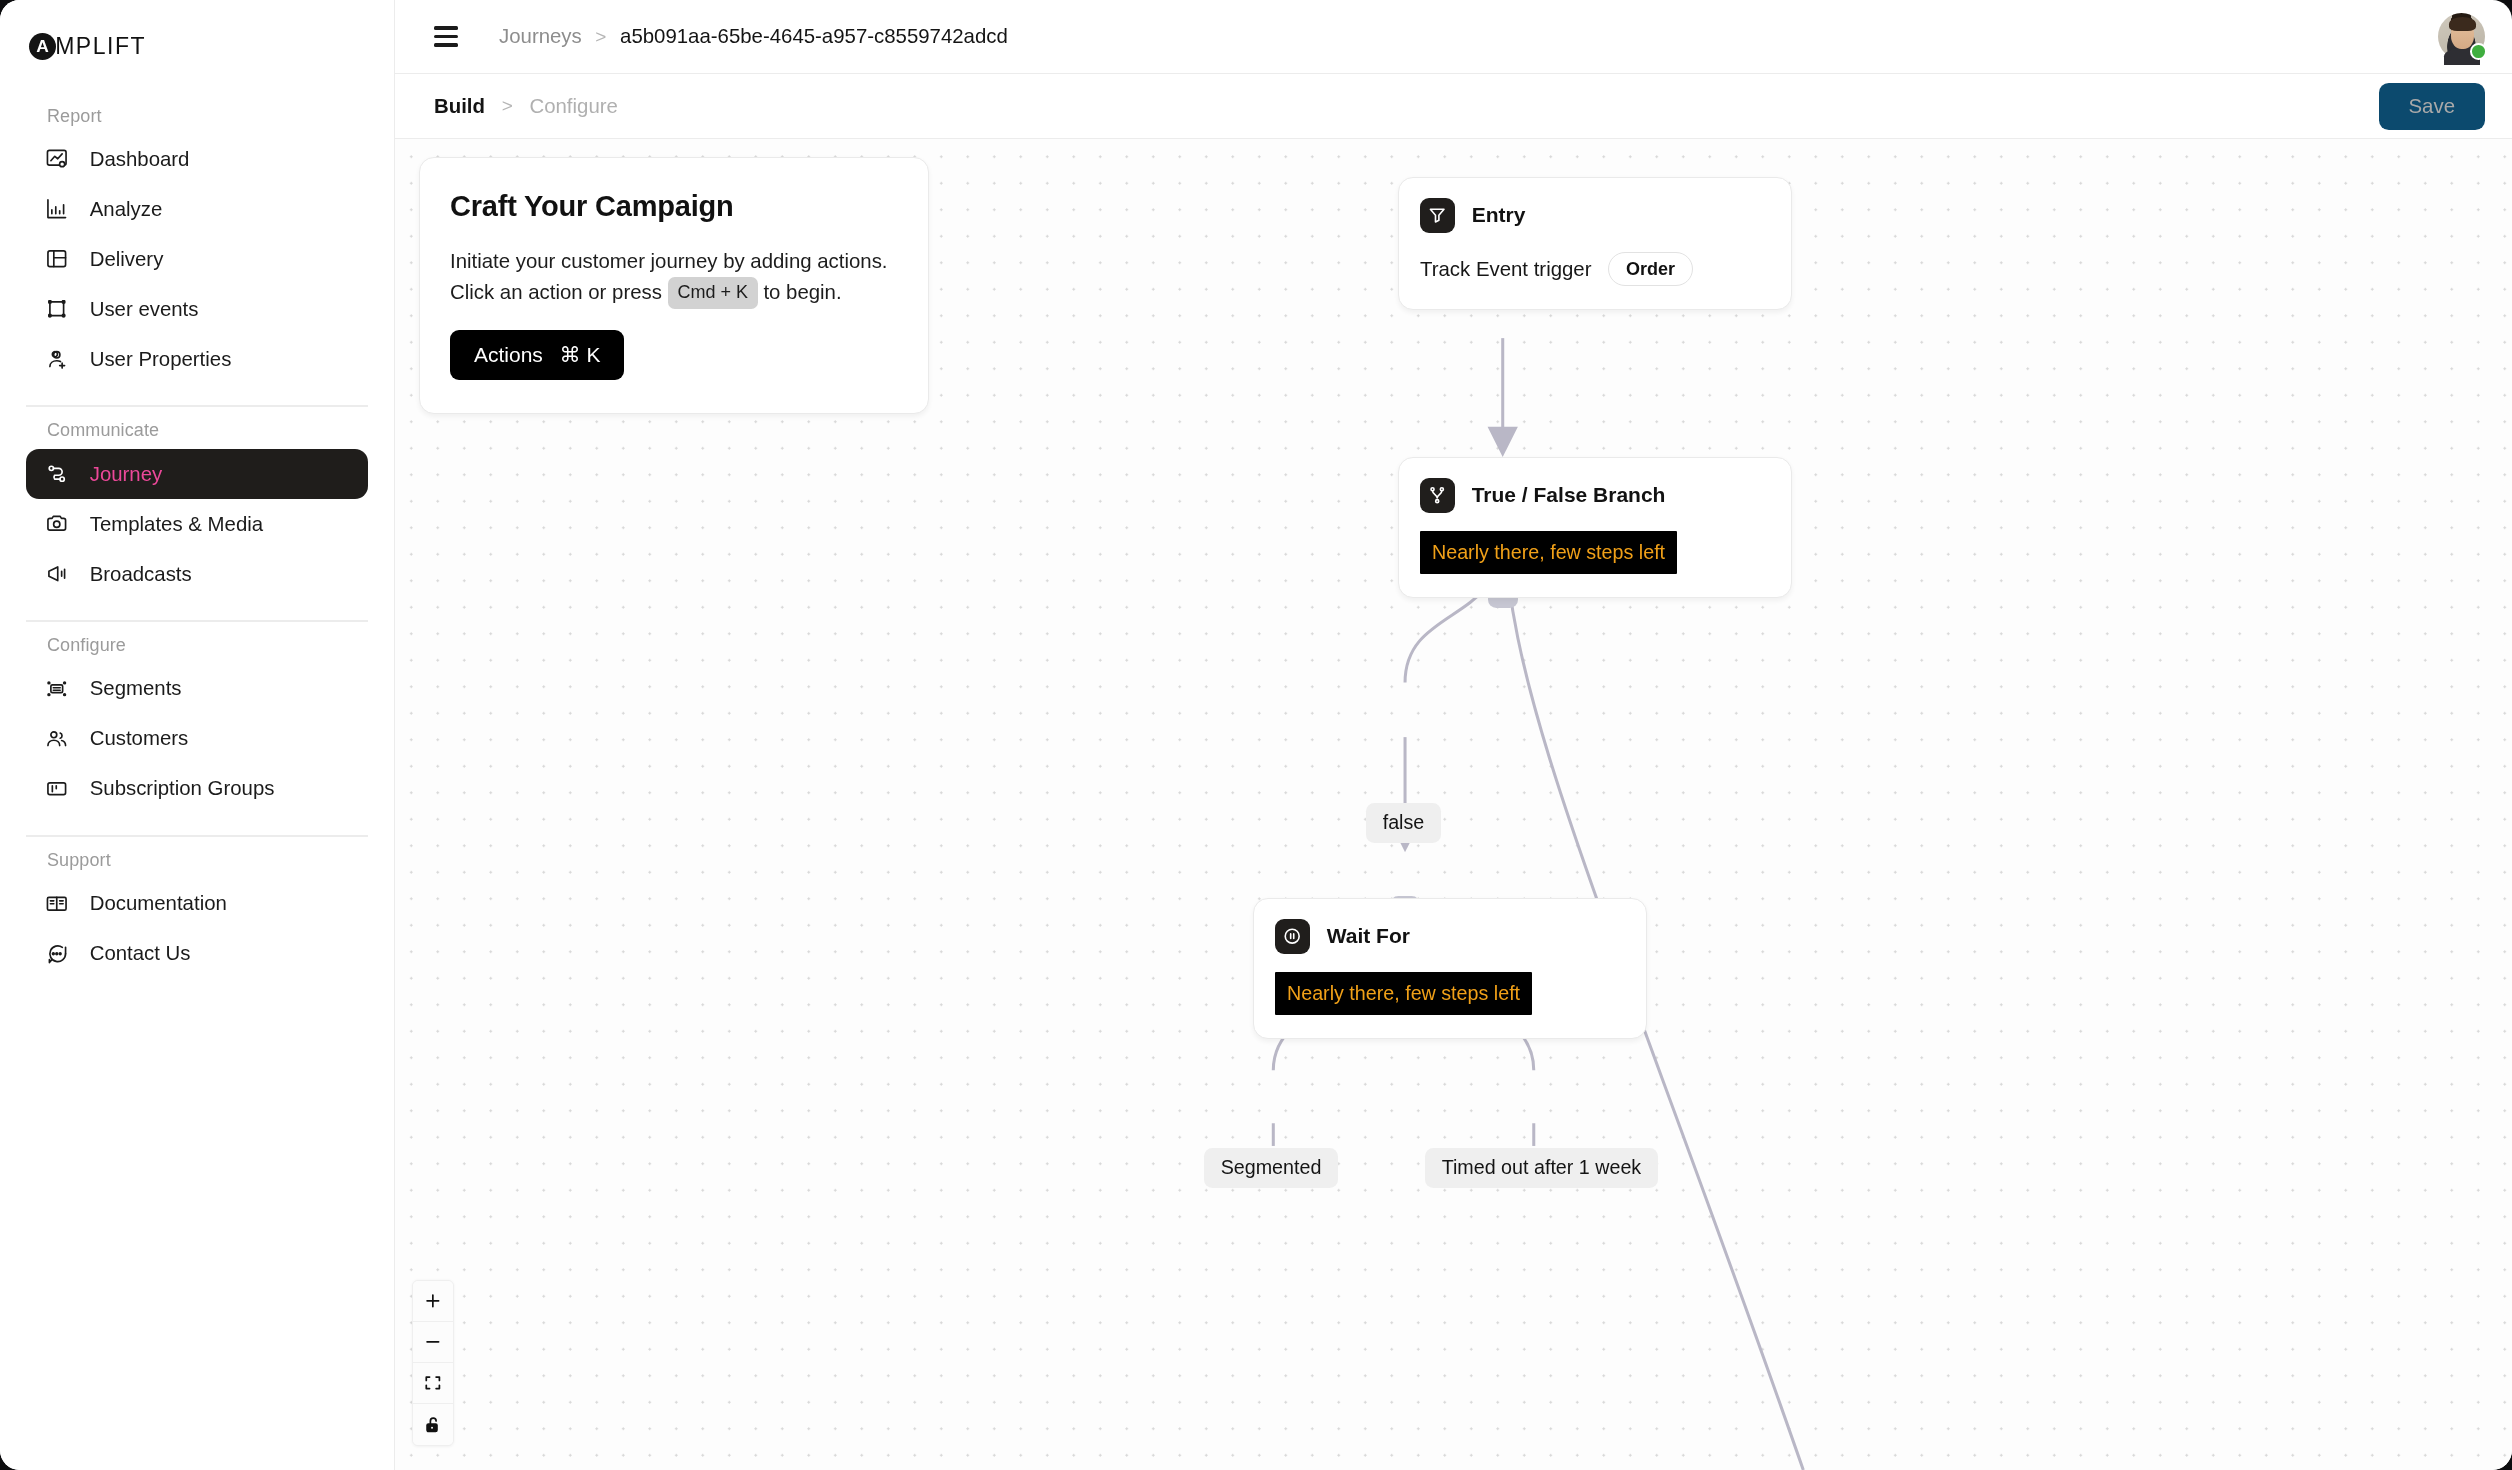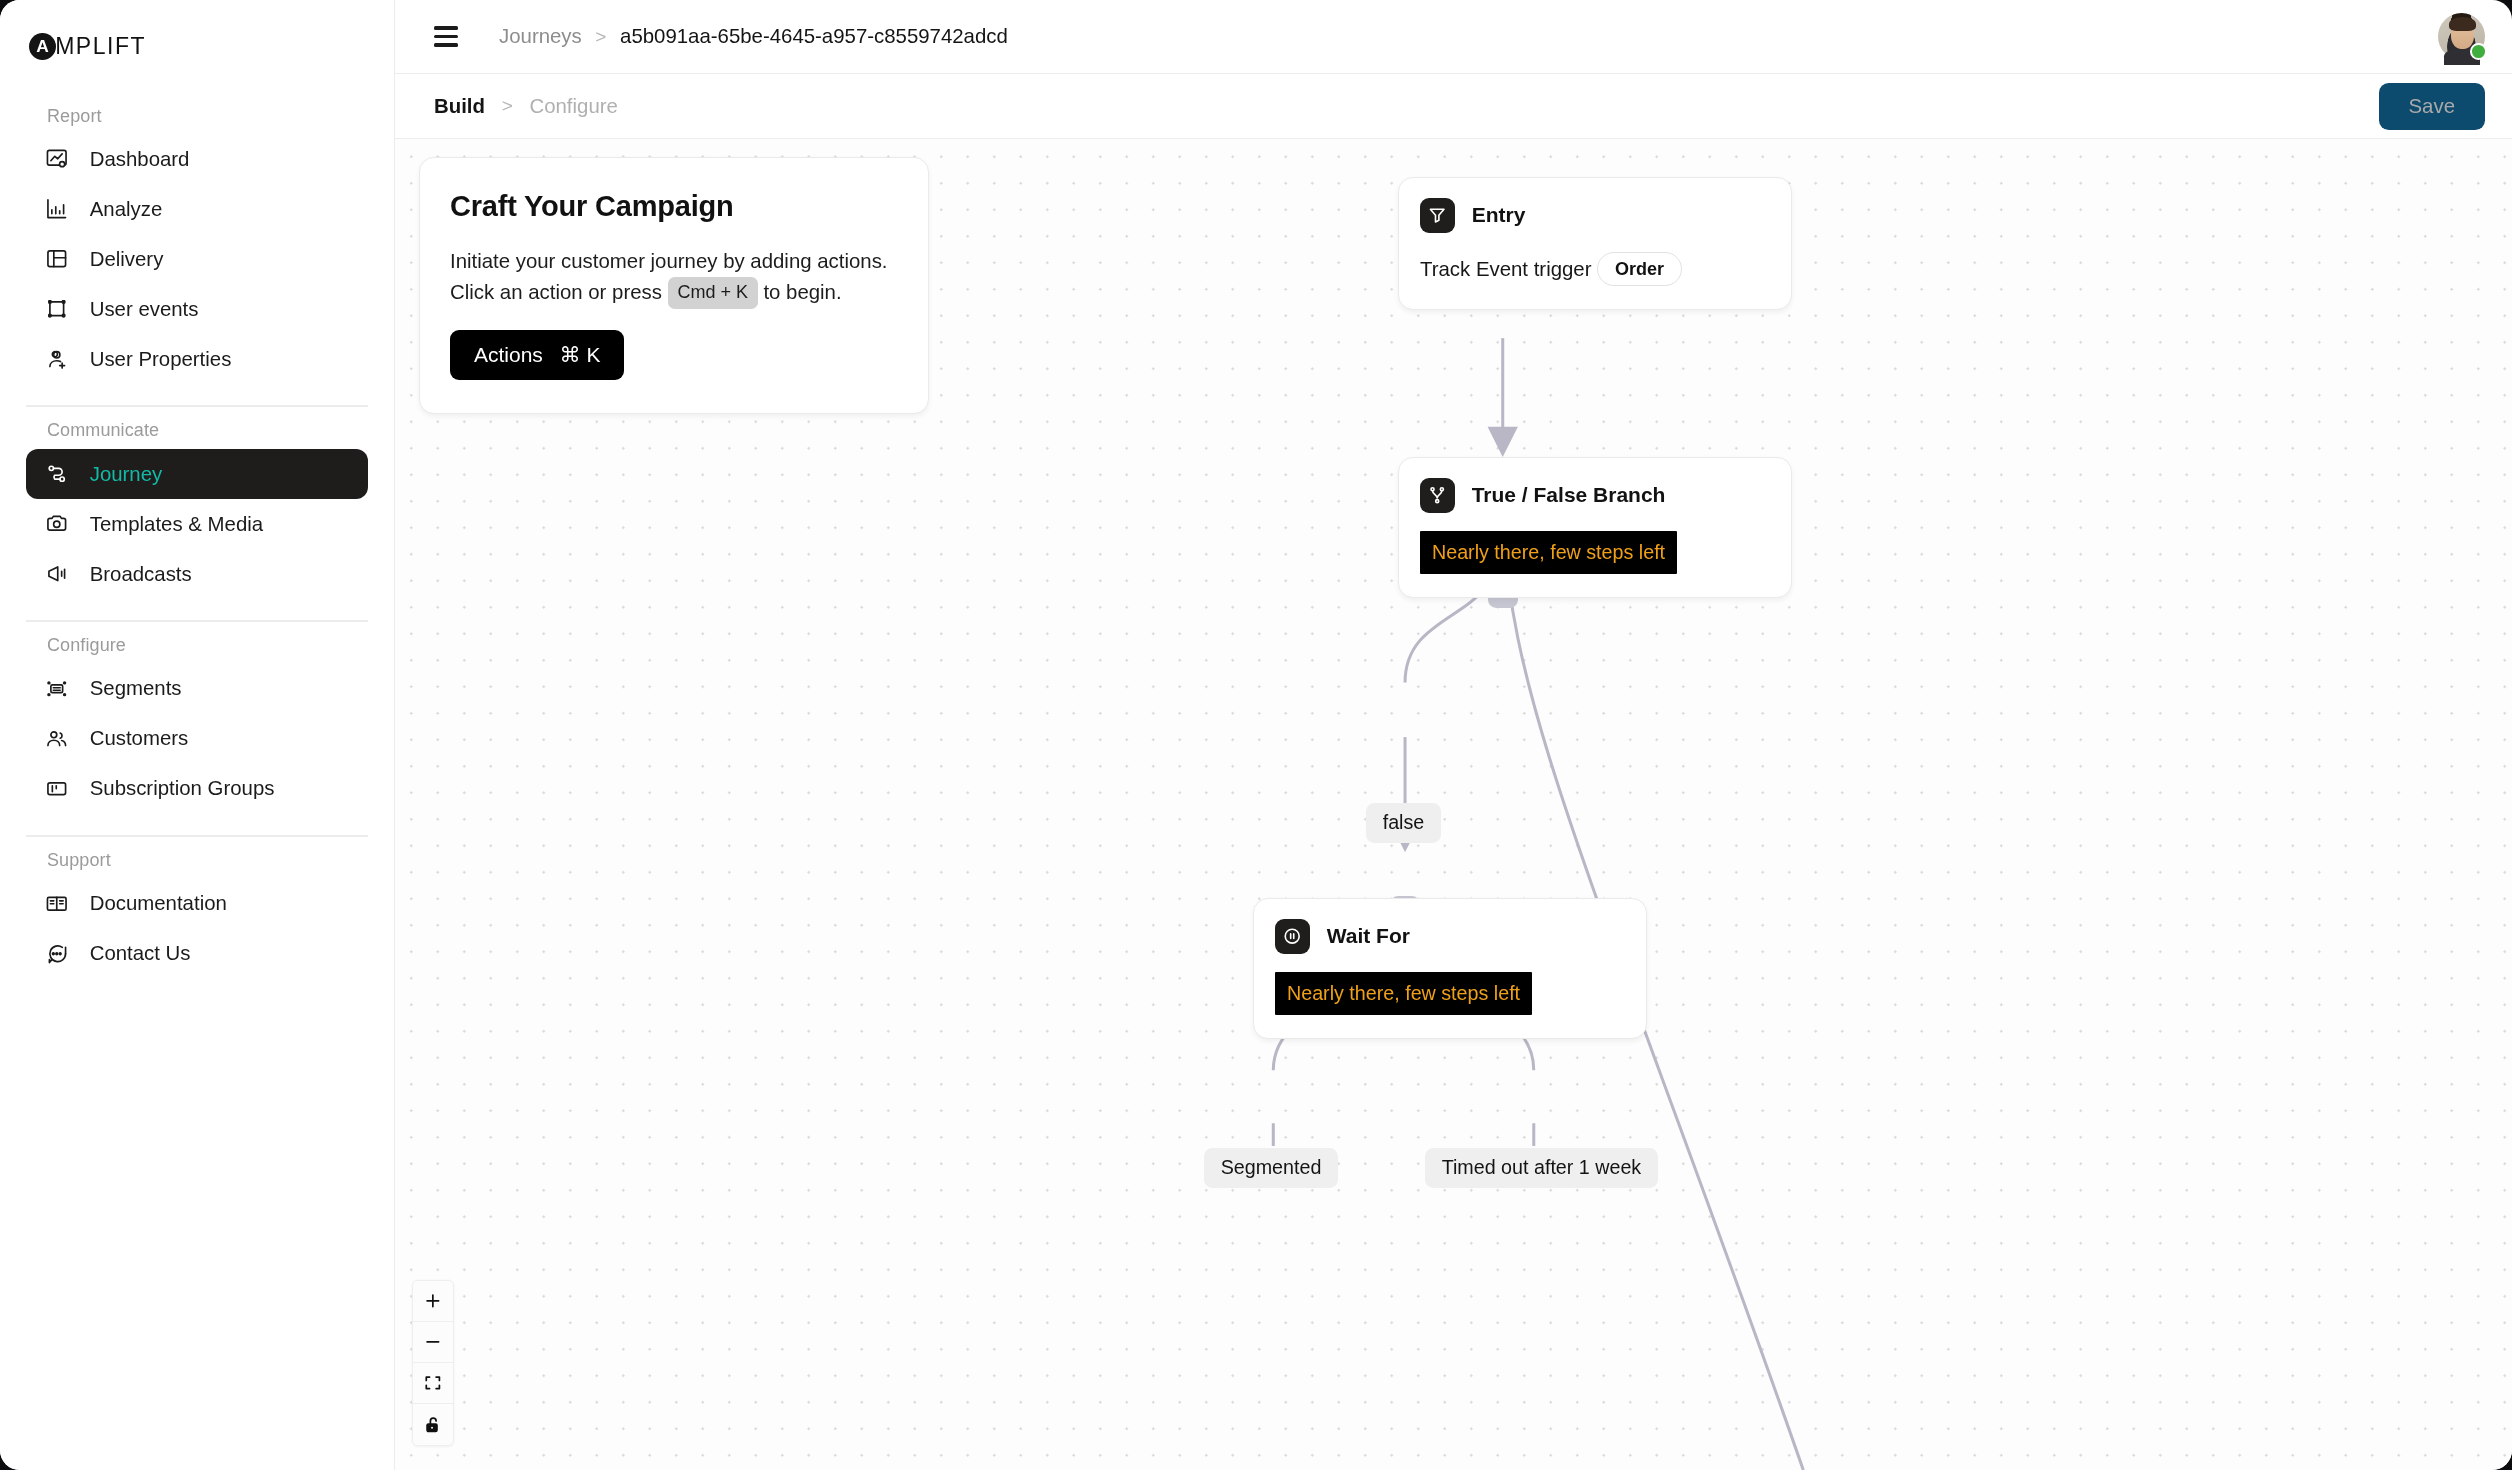--- a/index.html
+++ b/index.html
@@ -44,21 +44,21 @@
     padding: 10.6px 0 7.6px 21px; letter-spacing: 0.1px;
   }
   .nav-item {
     display: flex; align-items: center; gap: 19.7px;
     height: 50px; padding: 0 18px;
     border-radius: 12px; cursor: pointer;
     color: #1b1b1b; font-size: 20.4px;
   }
   .nav-item .ico { width: 26px; height: 26px; flex: 0 0 26px; display:flex; align-items:center; justify-content:center; }
   .nav-item .ico svg { width: 23.5px; height: 23.5px; display:block; }
-  .nav-item.active { background: #1f1d1b; color: #14b8a6; }
+  .nav-item.active { background: #1f1d1b; color: #ec4899; border-radius: 13px; }
   .nav-item.active .ico svg { stroke: #ffffff; }
   .divider { height: 1.5px; background: #ececec; margin: 16.7px 0 3px 0; }
 
   
   #main { flex: 1 1 auto; display: flex; flex-direction: column; min-width: 0; }
 
   #topbar {
     height: 74px; flex: 0 0 74px;
     border-bottom: 1.5px solid #ececec;
     display: flex; align-items: center;
@@ -157,21 +157,21 @@
   
   .node { width: 394px; padding: 19.7px 21px 23px 21px; }
   .node-head { display:flex; align-items:center; gap: 16.7px; }
   .node-icon {
     width: 35px; height: 35px; border-radius: 9px;
     background: #201e1c; display:flex; align-items:center; justify-content:center;
     flex: 0 0 35px;
   }
   .node-icon svg { width: 20.4px; height: 20.4px; display:block; }
   .node-title { font-size: 21px; font-weight: 700; color: #121212; }
-  .node-row { margin-top: 19.7px; display:flex; align-items:center; gap: 5px; }
+  .node-row { margin-top: 19.7px; display:flex; align-items:center; gap: 16px; }
   .node-sub { font-size: 20.4px; color: #171717; }
   .pill {
     border: 1.5px solid #e2e2e2; border-radius: 756px;
     padding: 5.3px 17.4px; font-size: 18px; font-weight: 700; color: #111;
   }
   .warn {
     margin-top: 18px; display:inline-block;
     background: #000000; color: #f0a018;
     border-radius: 1px; padding: 10px 12px; font-size: 19.7px;
   }

